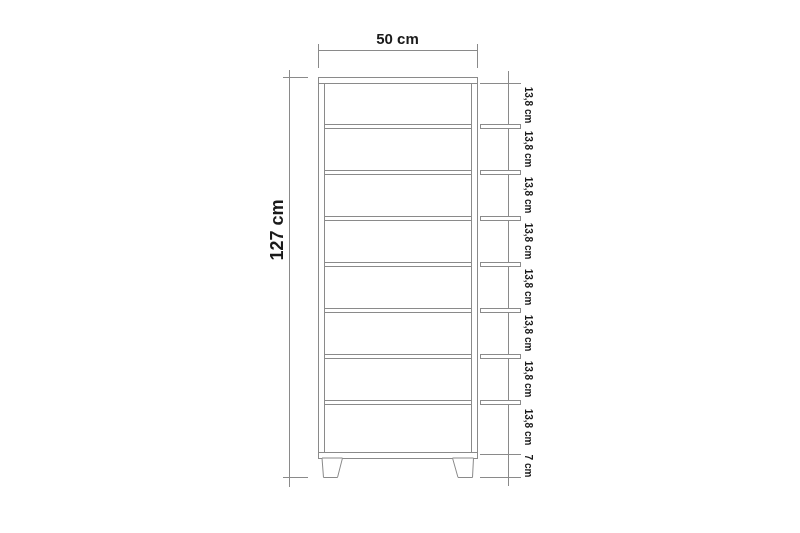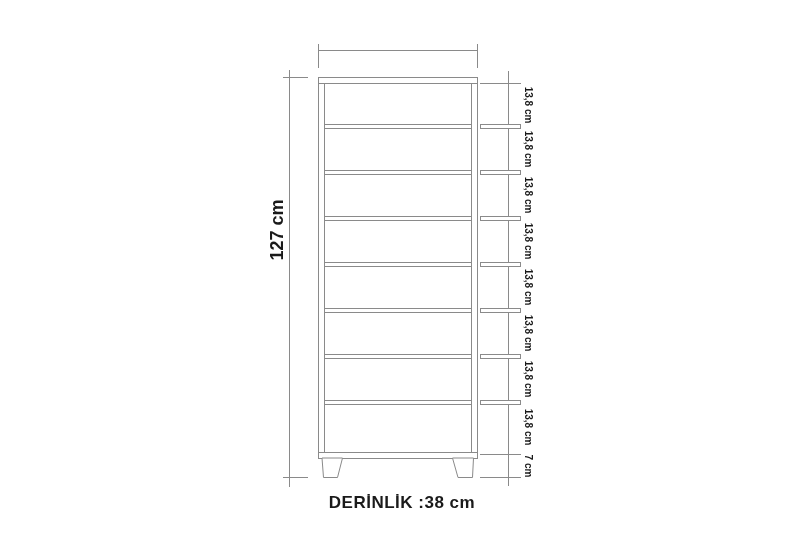--- a/index.html
+++ b/index.html
@@ -74,28 +74,28 @@
       <rect x="324.5" y="262" width="147" height="4.5" fill="#ffffff"></rect>
       <rect x="324.5" y="308" width="147" height="4.5" fill="#ffffff"></rect>
       <rect x="324.5" y="354" width="147" height="4.5" fill="#ffffff"></rect>
       <rect x="324.5" y="400" width="147" height="4.5" fill="#ffffff"></rect>
 
       <polygon shape-rendering="auto" points="322,458 342.5,458 337.5,477.5 323.5,477.5" fill="#ffffff"></polygon>
       <polygon shape-rendering="auto" points="452.5,458 473.5,458 472.5,477.5 458,477.5" fill="#ffffff"></polygon>
     </g>
   </svg>
 
+  <div class="lbl lbl-h width-label">50 cm</div>
 
   <div class="lbl height-label">127 cm</div>
 
   <div class="vlabel-r" style="left:498px;top:98px;">13,8 cm</div>
   <div class="vlabel-r" style="left:498px;top:142px;">13,8 cm</div>
   <div class="vlabel-r" style="left:498px;top:188px;">13,8 cm</div>
   <div class="vlabel-r" style="left:498px;top:234px;">13,8 cm</div>
   <div class="vlabel-r" style="left:498px;top:280px;">13,8 cm</div>
   <div class="vlabel-r" style="left:498px;top:326px;">13,8 cm</div>
   <div class="vlabel-r" style="left:498px;top:372px;">13,8 cm</div>
   <div class="vlabel-r" style="left:498px;top:420px;">13,8 cm</div>
 
   <div class="vlabel-r" style="left:498px;top:459px;">7 cm</div>
 
-  <div class="lbl lbl-h depth-label">DERİNLİK :38 cm</div>
 </div>
 
 </body></html>

